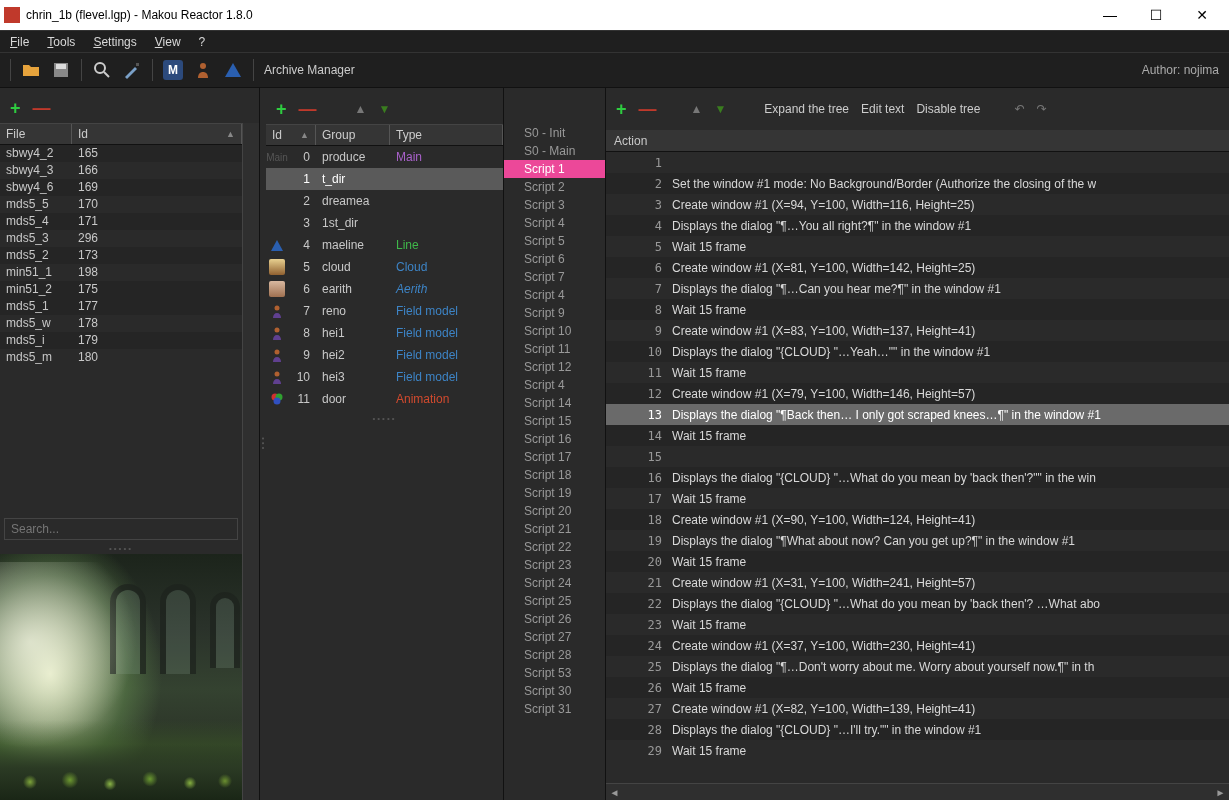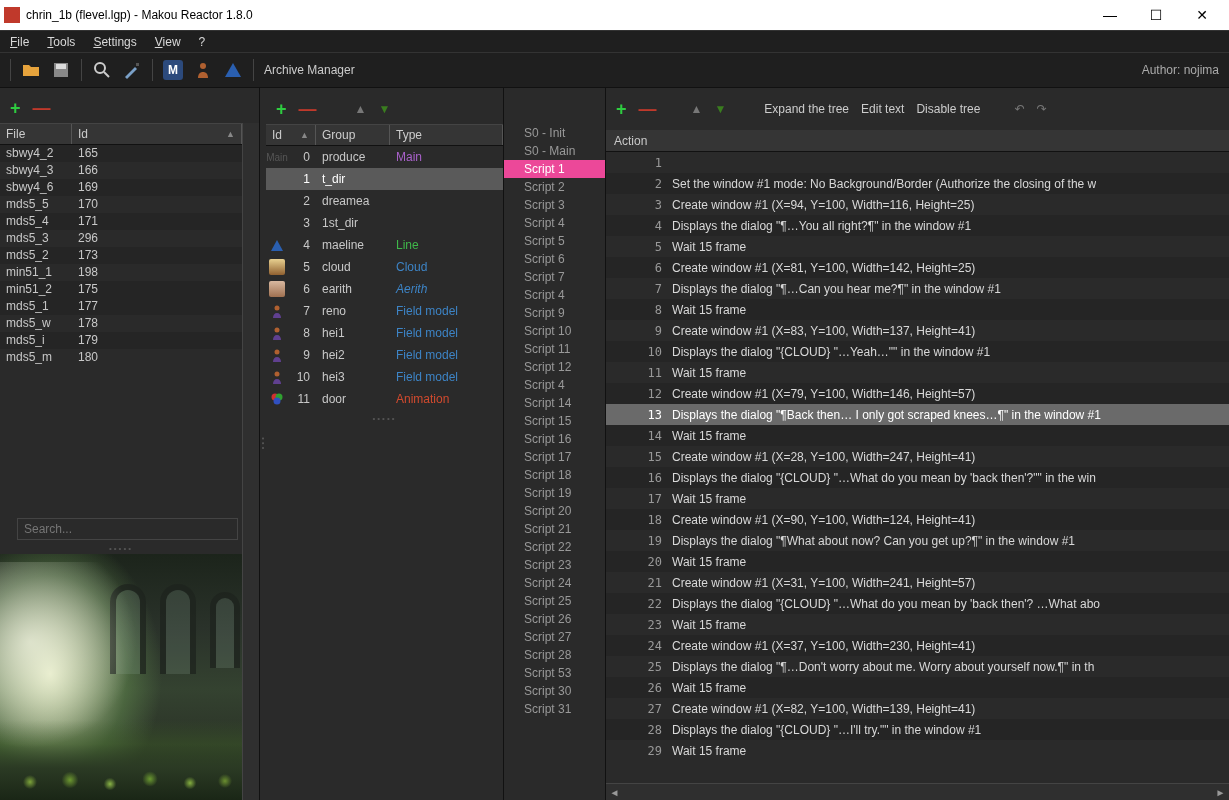--- a/index.html
+++ b/index.html
@@ -28,21 +28,21 @@
 .arrdown { color: #3a7d1f; font-size: 12px; }
 .link { color: #ccc; }
 .tablehead { display: flex; background: #353535; border-top: 1px solid #444; border-bottom: 1px solid #111; height: 22px; align-items: center; }
 .tablehead .th { padding: 0 6px; color: #ccc; border-right: 1px solid #555; height: 100%; display: flex; align-items: center; }
 .sortarr { margin-left: auto; font-size: 9px; color: #888; }
 .tbody { overflow: hidden; }
 .row { display: flex; height: 17px; align-items: center; }
 .row.alt { background: #252525; }
 .row.sel { background: #5a5a5a; color: #fff; }
 .row .cell { padding: 0 6px; overflow: hidden; white-space: nowrap; }
-.search { margin-top: auto; padding: 4px; margin-left: 13px; }
+.search { margin-top: auto; padding: 4px; }
 .search input { width: 100%; background: #2a2a2a; border: 1px solid #444; color: #888; padding: 3px 6px; }
 .preview { height: 246px; position: relative; margin-top: 4px; }
 .preview .bg { position: absolute; inset: 0; background:
   radial-gradient(ellipse 140px 180px at 50px 120px, rgba(236,244,200,0.9), rgba(100,140,80,0.5) 55%, rgba(30,50,30,0) 80%),
   linear-gradient(to bottom, #1c241b 0%, #2a322a 30%, #344230 55%, #2c3528 75%, #1b2018 100%);
 }
 .preview .arch { position: absolute; width: 36px; height: 90px; border: 6px solid rgba(20,25,20,0.7); border-bottom: none; border-radius: 18px 18px 0 0; background: rgba(150,180,160,0.18); }
 .preview .floor { position: absolute; left: 0; right: 0; bottom: 0; height: 80px; background: linear-gradient(to top, #1a2616, #2b3a24 40%, rgba(60,90,40,0.5) 70%, rgba(0,0,0,0)); }
 .preview .greenery { position: absolute; left: 0; right: 0; bottom: 8px; height: 40px; background:
   radial-gradient(circle 10px at 30px 30px, #7da43a, transparent 70%),
@@ -463,21 +463,20 @@
         <div class="arow sel">
           <div class="num">13</div>
           <div class="txt">Displays the dialog "¶Back then… I only got scraped knees…¶" in the window #1</div>
         </div>
         <div class="arow alt">
           <div class="num">14</div>
           <div class="txt">Wait 15 frame</div>
         </div>
         <div class="arow">
           <div class="num">15</div>
-          <div class="txt">Create window #1 (X=28, Y=100, Width=247, Height=41)</div>
         </div>
         <div class="arow alt">
           <div class="num">16</div>
           <div class="txt">Displays the dialog "{CLOUD} "…What do you mean by 'back then'?"" in the win</div>
         </div>
         <div class="arow">
           <div class="num">17</div>
           <div class="txt">Wait 15 frame</div>
         </div>
         <div class="arow alt">

